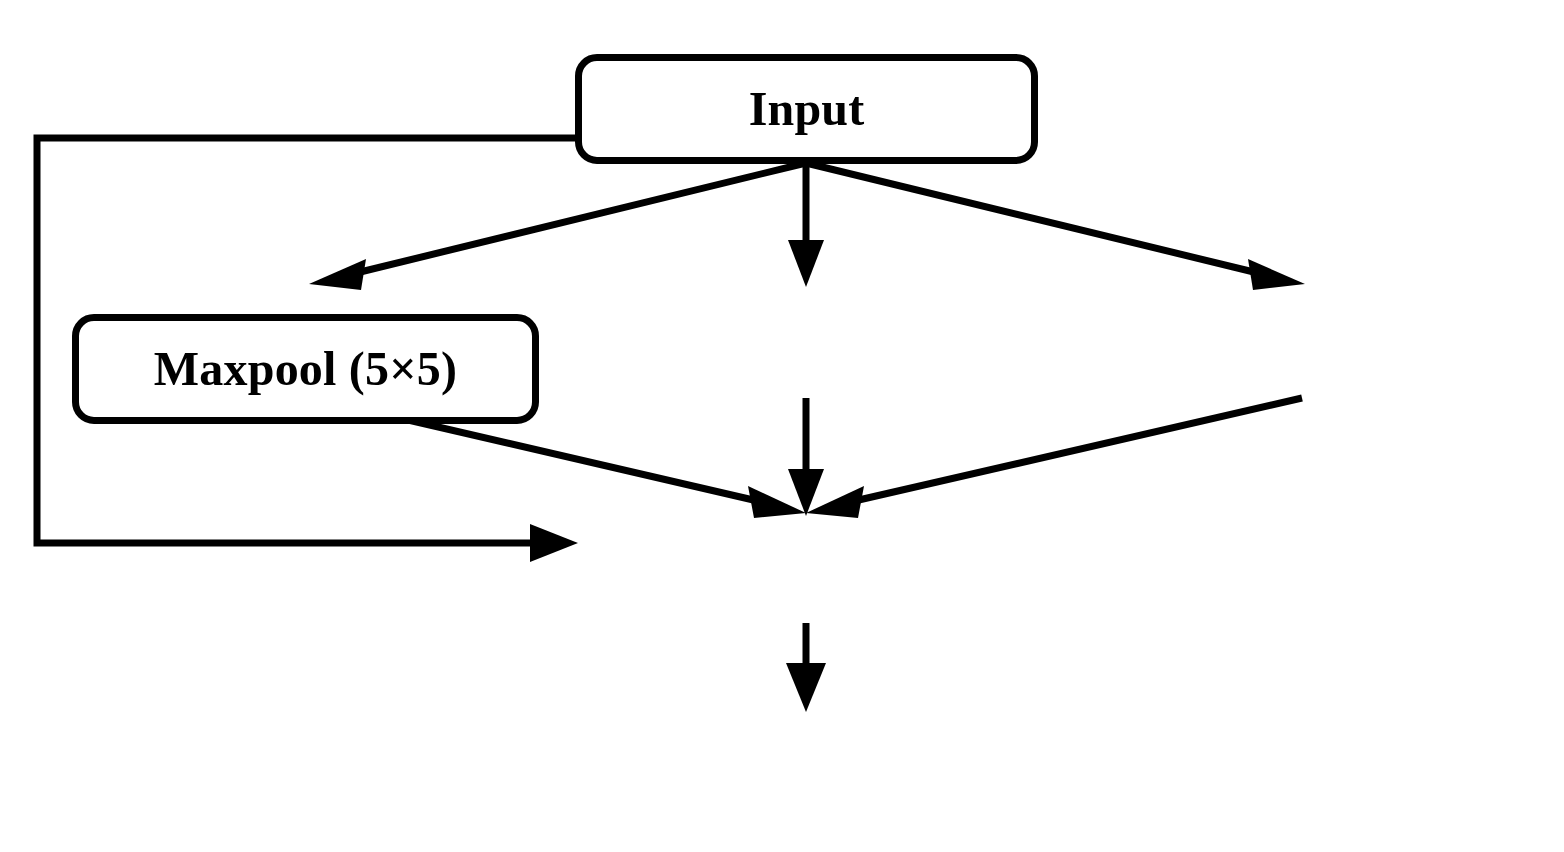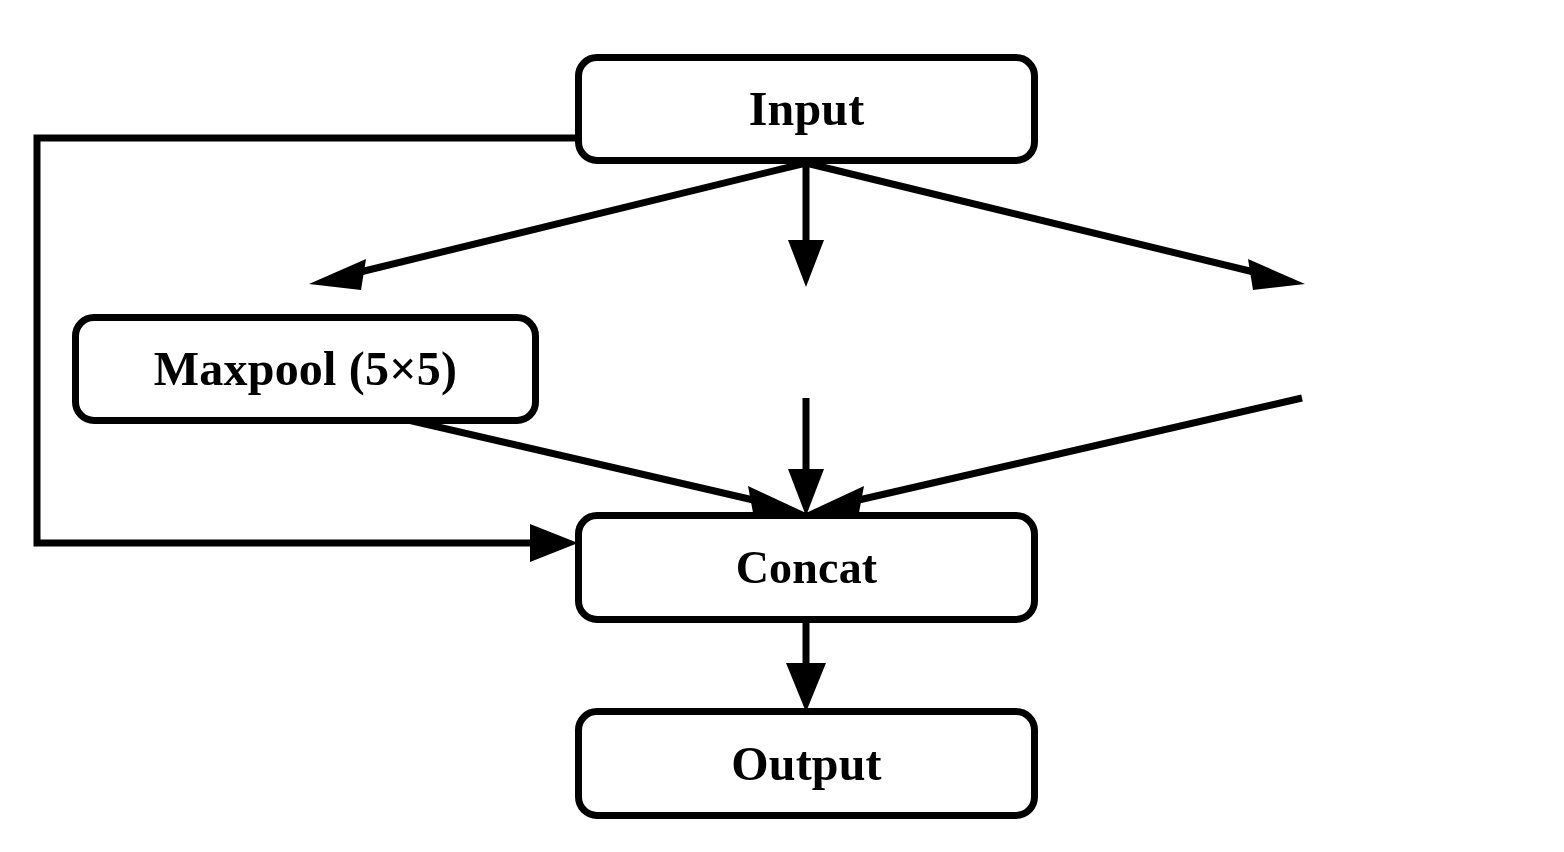--- a/index.html
+++ b/index.html
@@ -110,21 +110,15 @@
   <div class="node" id="node-input">
     <span class="node-label">Input</span>
   </div>
 
   <div class="node" id="node-maxpool-5">
     <span class="node-label">Maxpool (5×5)</span>
   </div>
 
 
 
-  <div class="node" id="node-concat">
-    <span class="node-label">Concat</span>
-  </div>
 
-  <div class="node" id="node-output">
-    <span class="node-label">Output</span>
-  </div>
 
 </div>
 
 </body></html>

